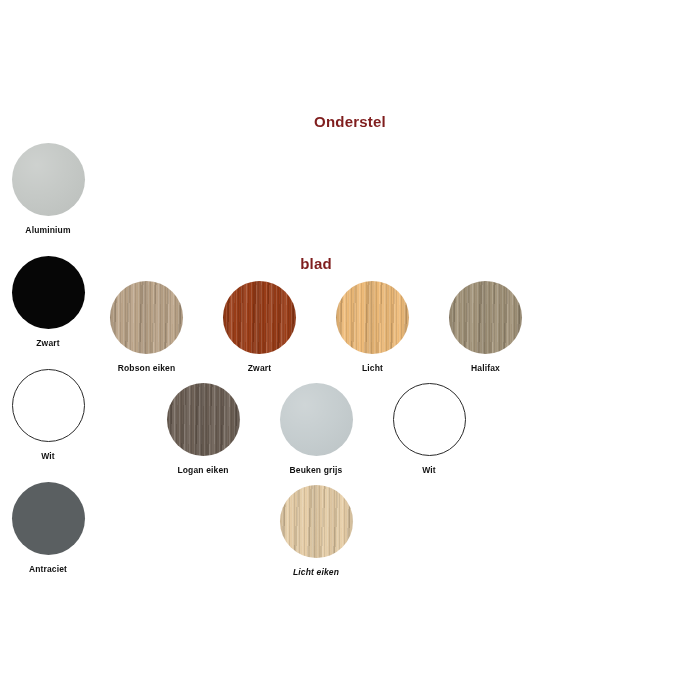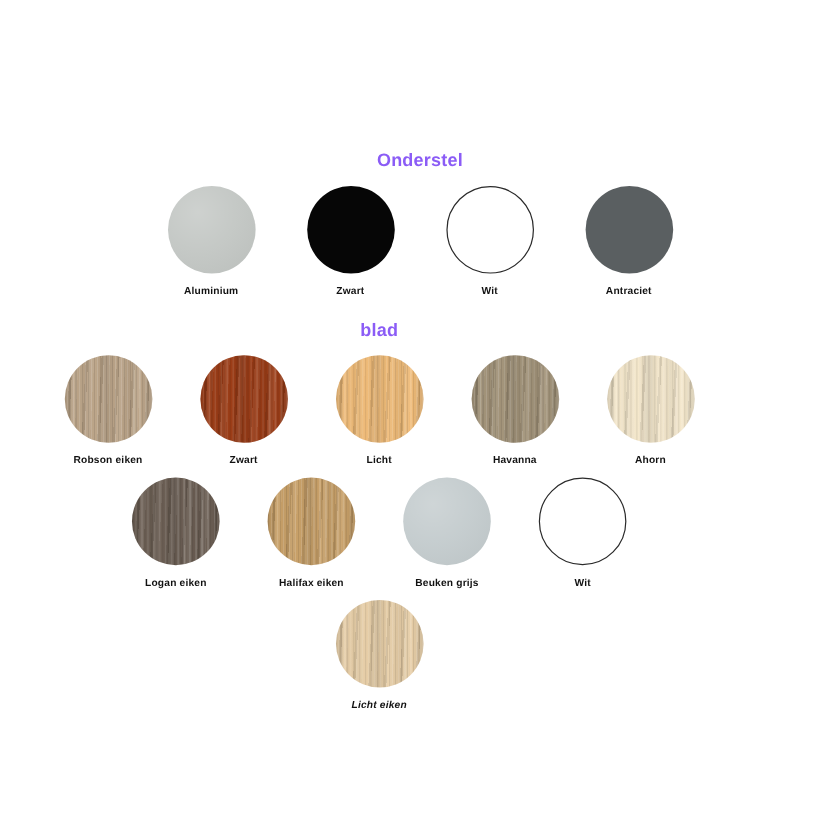--- a/index.html
+++ b/index.html
@@ -22,36 +22,37 @@
     position: relative;
     background: #ffffff;
   }
 
   
   .section-title {
     text-align: center;
     font-weight: bold;
     font-size: 15px;
     letter-spacing: 0.2px;
-    color: #8b5cf6;
-    margin: 12px;
+    color: #7f1d1d;
+    margin: 0;
   }
 
   
   .group-onderstel {
     position: absolute;
     left: 0;
     top: 113px;
     width: 700px;
   }
   .row-onderstel {
     margin-top: 13px;
     display: flex;
     justify-content: center;
     gap: 20px;
+    flex-direction: column;
   }
 
   
   .group-blad {
     position: absolute;
     left: 0;
     top: 255px;
     width: 632px;
   }
   .row-blad {
@@ -202,42 +203,34 @@
         <div class="swatch-label">Zwart</div>
       </div>
 
       <div class="swatch-cell">
         <div class="swatch-disc wood" style="background-color: rgb(240, 188, 121);"></div>
         <div class="swatch-label">Licht</div>
       </div>
 
       <div class="swatch-cell">
         <div class="swatch-disc wood" style="background-color: rgb(163, 148, 122);"></div>
-        <div class="swatch-label">Havanna</div>
-      </div>
-
-      <div class="swatch-cell">
-        <div class="swatch-disc wood" style="background-color: rgb(245, 232, 204);"></div>
-        <div class="swatch-label">Ahorn</div>
-      </div>
+        <div class="swatch-label">Halifax</div>
+      </div>
+
 
     </div>
 
     <div class="row-blad row-2">
 
 
       <div class="swatch-cell">
         <div class="swatch-disc wood" style="background-color: rgb(109, 96, 85);"></div>
         <div class="swatch-label">Logan eiken</div>
       </div>
 
-      <div class="swatch-cell">
-        <div class="swatch-disc wood" style="background-color: rgb(201, 161, 105);"></div>
-        <div class="swatch-label">Halifax eiken</div>
-      </div>
 
       <div class="swatch-cell">
         <div class="swatch-disc solid" style="background-color: rgb(195, 203, 205);"></div>
         <div class="swatch-label">Beuken grijs</div>
       </div>
 
       <div class="swatch-cell">
         <div class="swatch-disc outlined"></div>
         <div class="swatch-label">Wit</div>
       </div>

